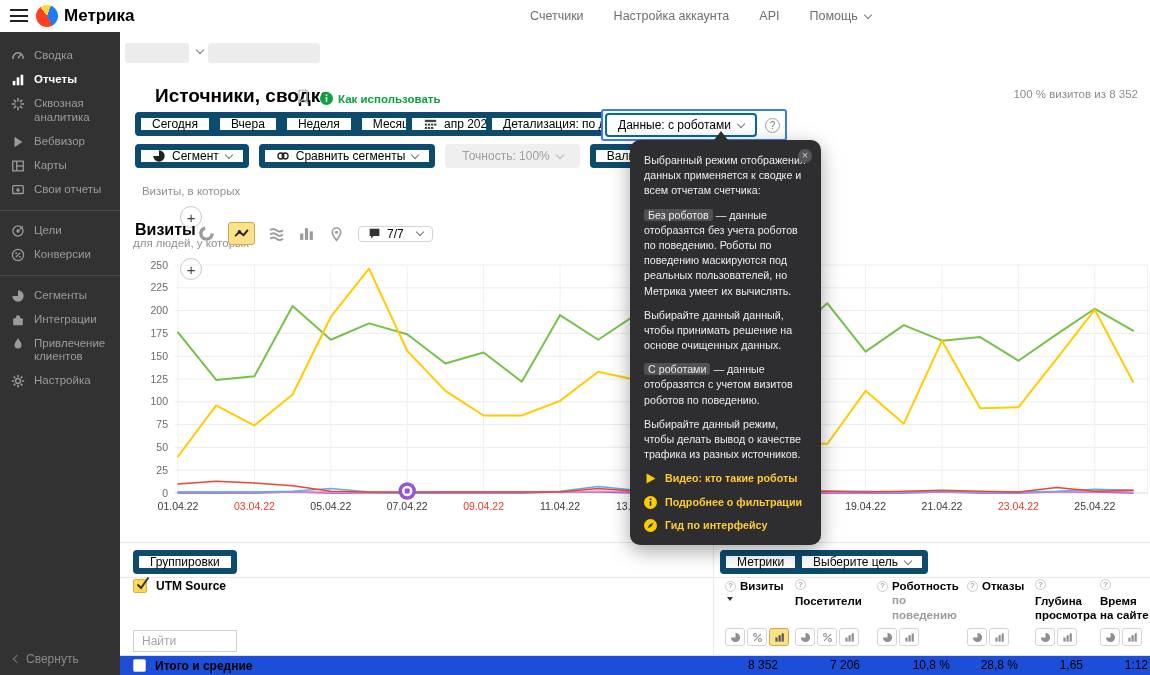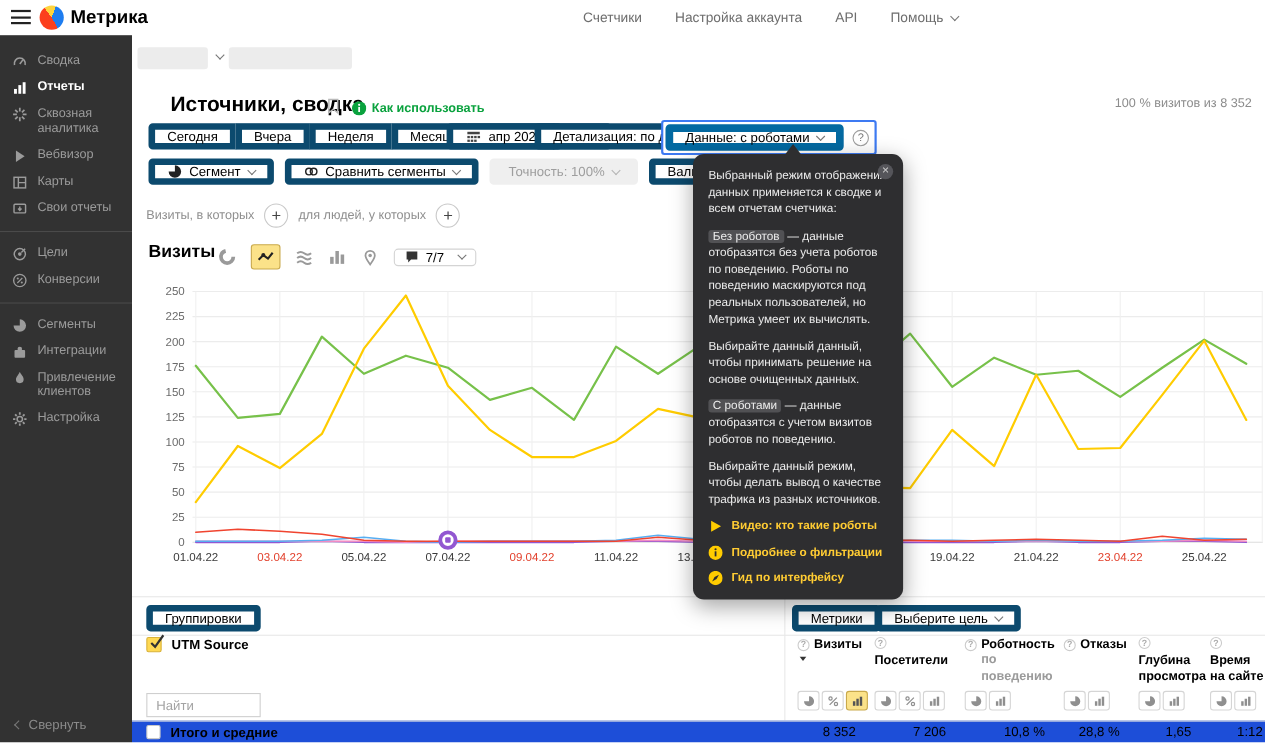--- a/index.html
+++ b/index.html
@@ -51,21 +51,21 @@
   .period-group .btn:last-child { border-radius:0 4px 4px 0; }
   .cal-btn { position:absolute; left:286px; top:80px; }
   .detail-btn { position:absolute; left:366px; top:80px; }
   .data-wrap { position:absolute; left:481px; top:77px; border:2px solid #3D7AF2; border-radius:3px;
                display:flex; align-items:center; padding:2px 5px 2px 2px; gap:8px; background:#fff; }
   .qmark { width:15px; height:15px; border:1px solid #9e9e9e; border-radius:50%; color:#757575;
            font-size:10px; display:inline-flex; align-items:center; justify-content:center; }
 
   .row2 { position:absolute; left:15px; top:112px; display:flex; gap:10px; }
   .plusrow { position:absolute; left:13px; top:153px; display:flex; align-items:center; gap:9px;
-             color:#8f8f8f; font-size:11.5px; }
+             color:#8f8f8f; font-size:11.5px;flex-direction:column; }
   .plus { width:22px; height:22px; border:1px solid #c9c9c9; border-radius:50%; color:#444; font-size:15px;
           display:inline-flex; align-items:center; justify-content:center; cursor:pointer; background:#fff; }
 
   .chart-title { position:absolute; left:15px; top:189px; font-size:16px; font-weight:700; }
   .chart-tools { position:absolute; left:78px; top:190px; display:flex; align-items:center; gap:13px; }
   .ctool { color:#9a9a9a; display:inline-flex; cursor:pointer; }
   .ctool svg { width:17px; height:17px; }
   .ctool.sel { background:#FBE289; border:1px solid #C9A94C; border-radius:3px; padding:2px 4px; color:#222; }
   .days-dd { border:1px solid #d4d4d4; border-radius:4px; height:16px; display:inline-flex; align-items:center;
              padding:0 9px; gap:6px; font-size:12px; cursor:pointer; }
@@ -340,21 +340,21 @@
     </span>
     <span>апр 2022</span>
   </button>
 
   <button class="btn detail-btn">
     <span>Детализация: по дням</span>
       <span class="chev"></span>
   </button>
 
   <div class="data-wrap">
-    <button class="btn" style="border:7px solid #0369a1;align-items:center;">
+    <button class="btn" style="border:2px solid #0369a1;align-items:center;">
       <span>Данные: с роботами</span>
         <span class="chev"></span>
     </button>
     <span class="qmark">?</span>
   </div>
 
   <div class="row2">
     <button class="btn">
       <span class="ic">
         <svg width="14" height="14" viewBox="0 0 16 16">

